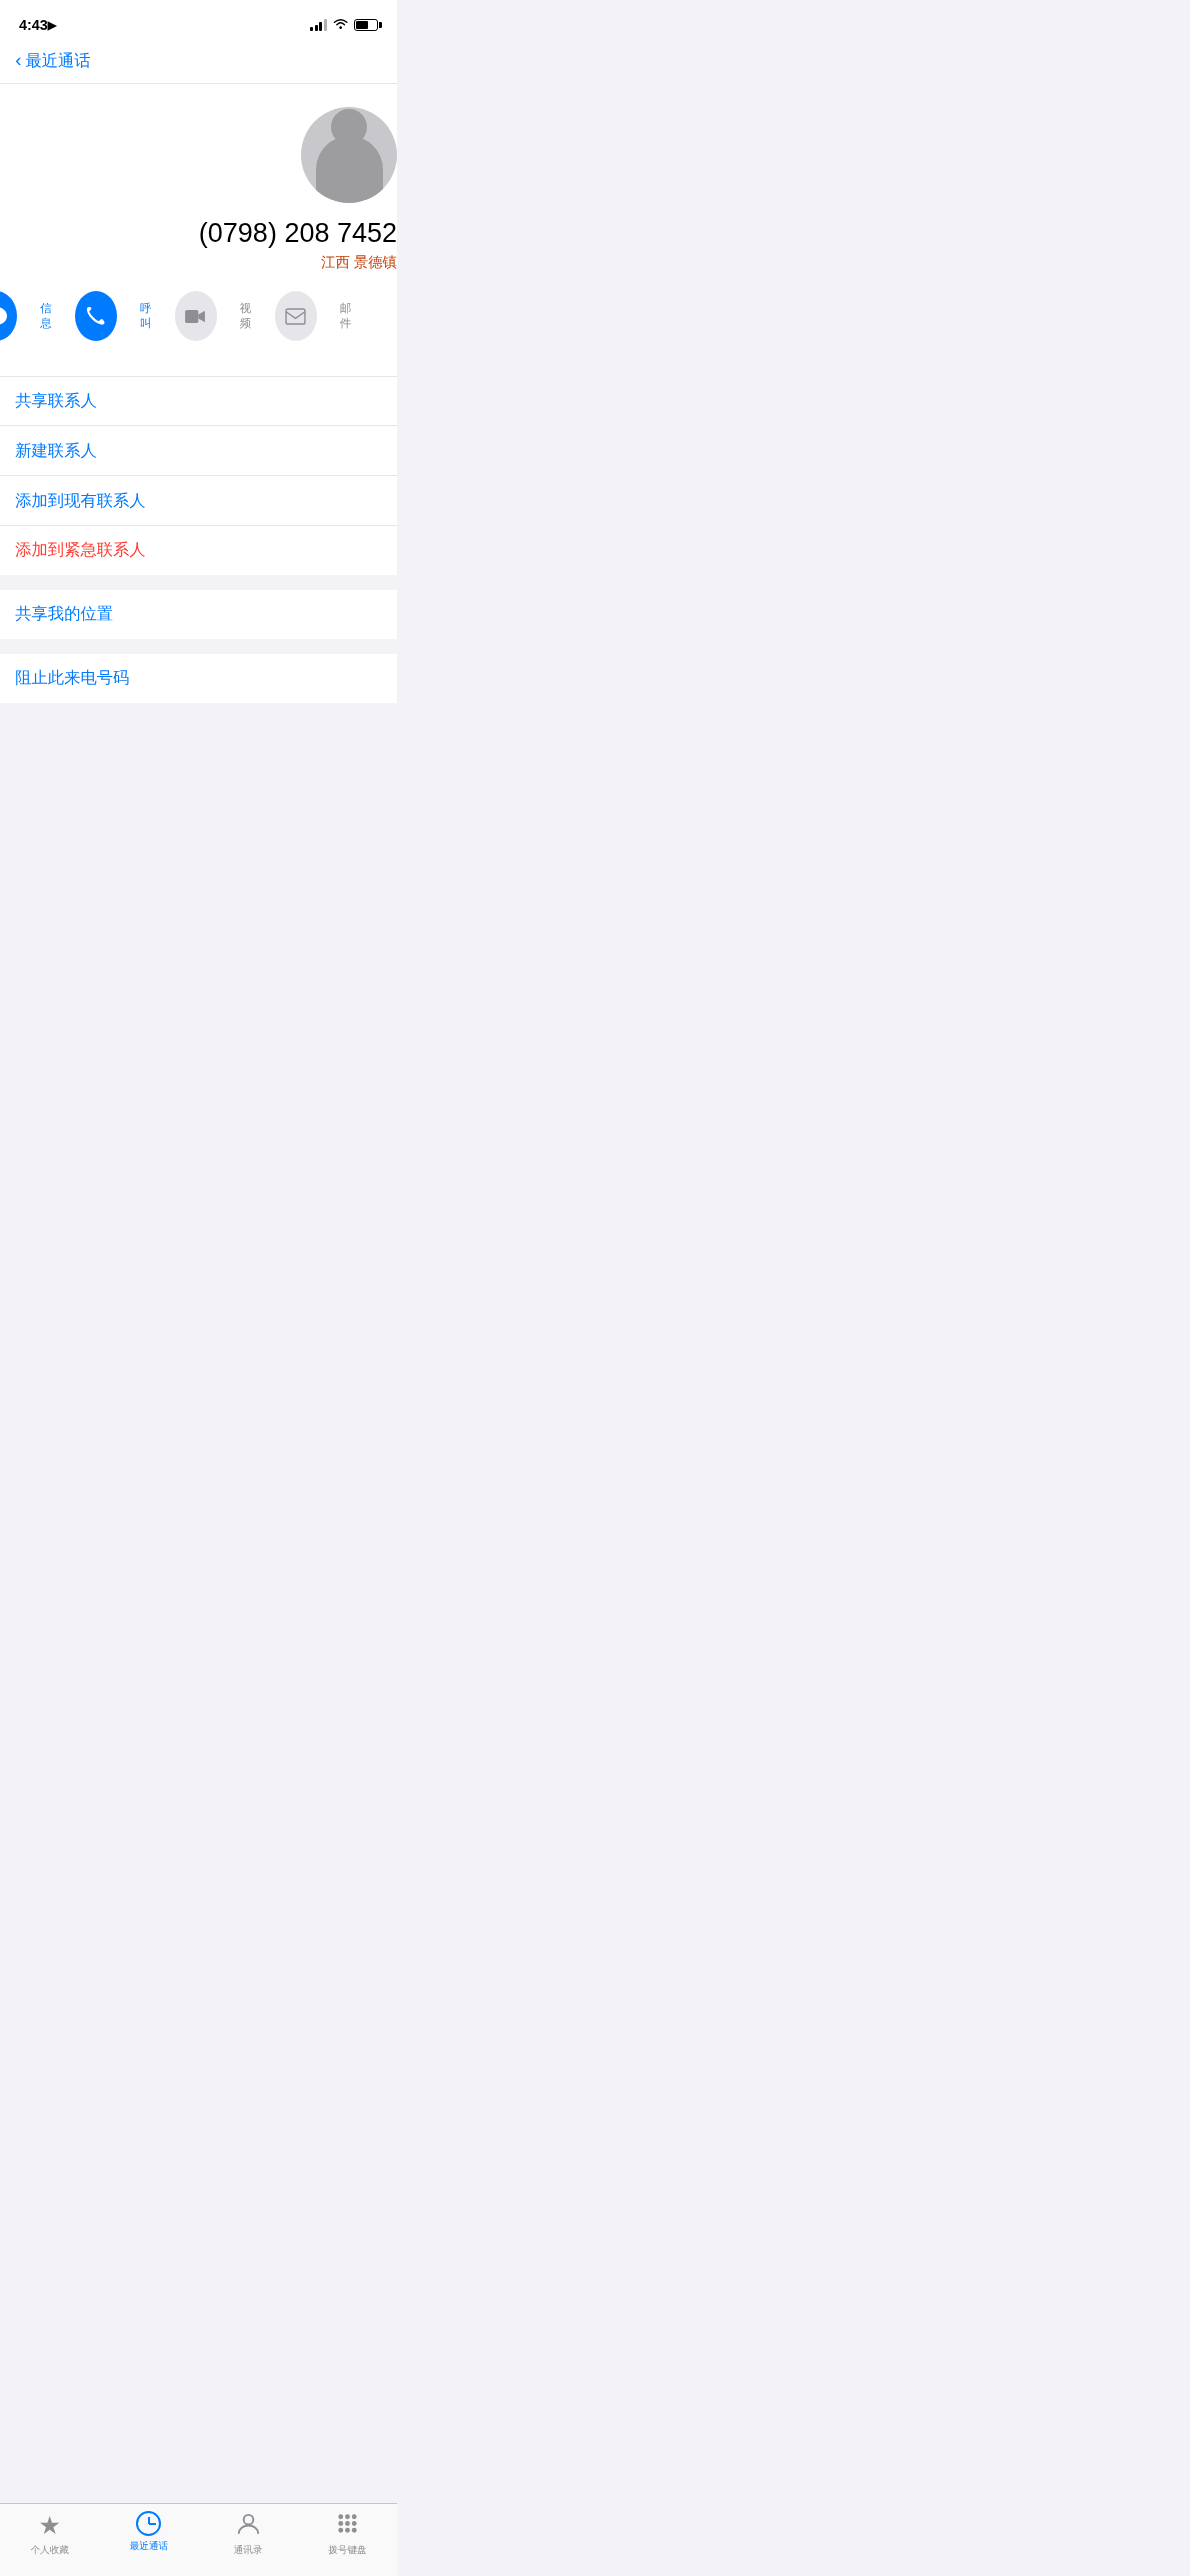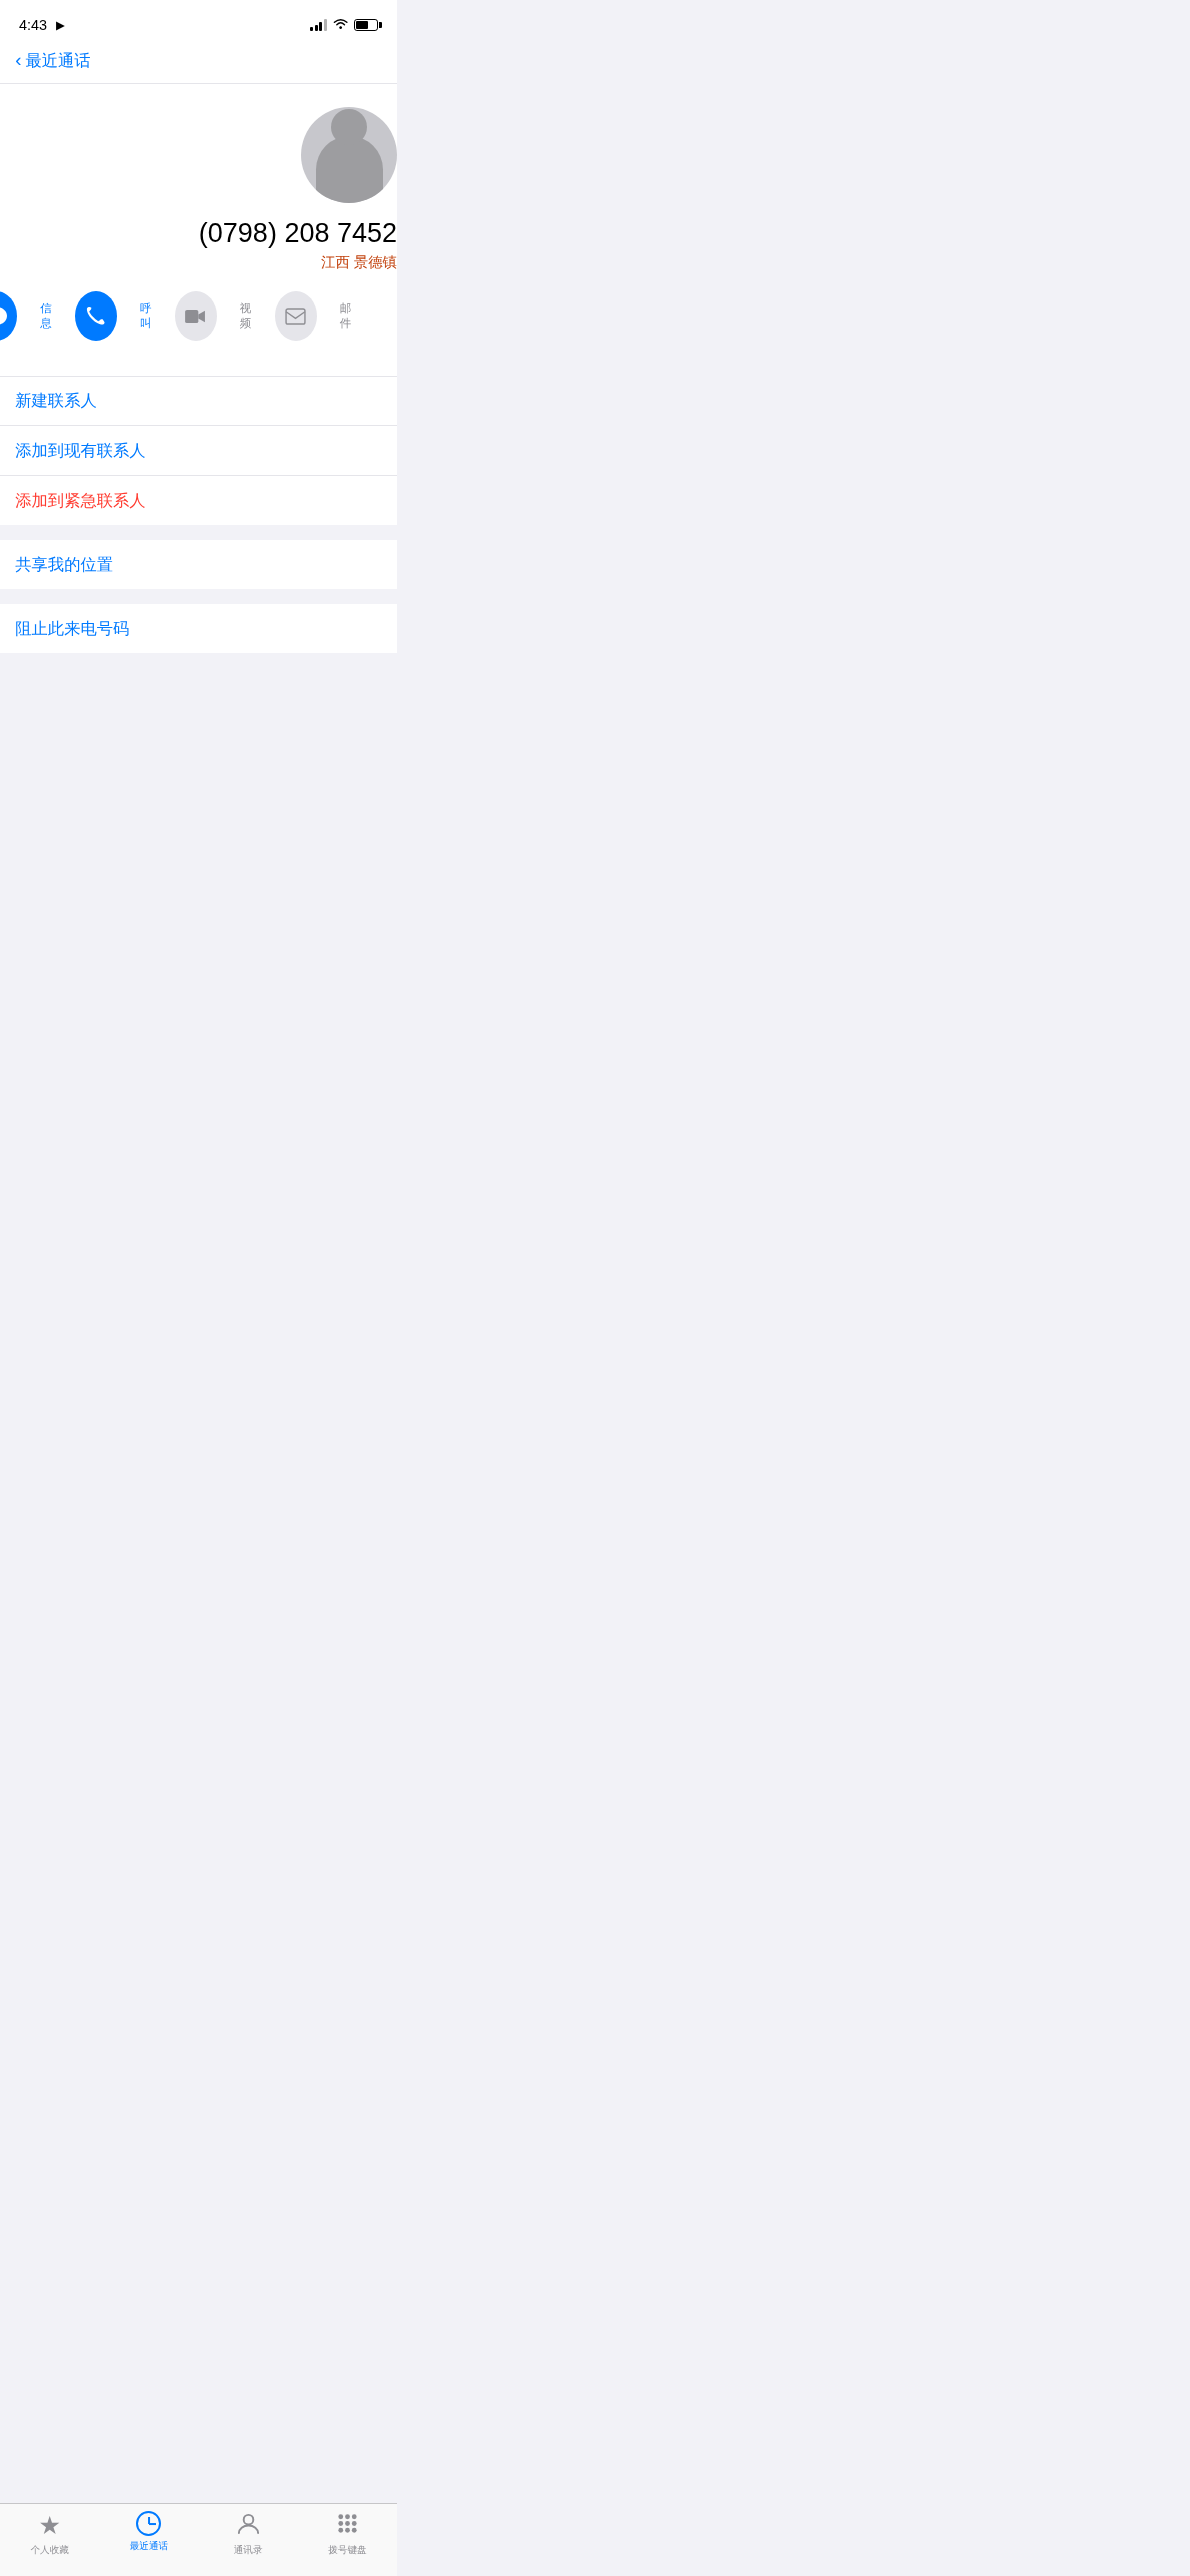--- a/index.html
+++ b/index.html
@@ -16,25 +16,25 @@
     .status-bar {
       background: #fff;
       display: flex;
       justify-content: space-between;
       align-items: center;
       padding: 13.4px 19px 5.8px;
       height: 42px;
     }
     .status-time {
       font-size: 14.4px;
-      font-weight: 400;
+      font-weight: 700;
       color: #000;
       display: flex;
       align-items: center;
-      gap: 9px;
+      gap: 0;
     }
     .location-arrow {
       font-size: 11.5px;
       color: #000;
     }
     .status-icons {
       display: flex;
       align-items: center;
       gap: 5.8px;
     }
@@ -401,20 +401,23 @@
     </div>
   </div>
 
   <div class="divider"></div>
 
 
   <div class="divider"></div>
 
   <div class="list-section">
     <div class="list-item">
+      <span class="list-item-text">共享联系人</span>
+    </div>
+    <div class="list-item">
       <span class="list-item-text">新建联系人</span>
     </div>
     <div class="list-item">
       <span class="list-item-text">添加到现有联系人</span>
     </div>
     <div class="list-item">
       <span class="list-item-text danger">添加到紧急联系人</span>
     </div>
   </div>
 

